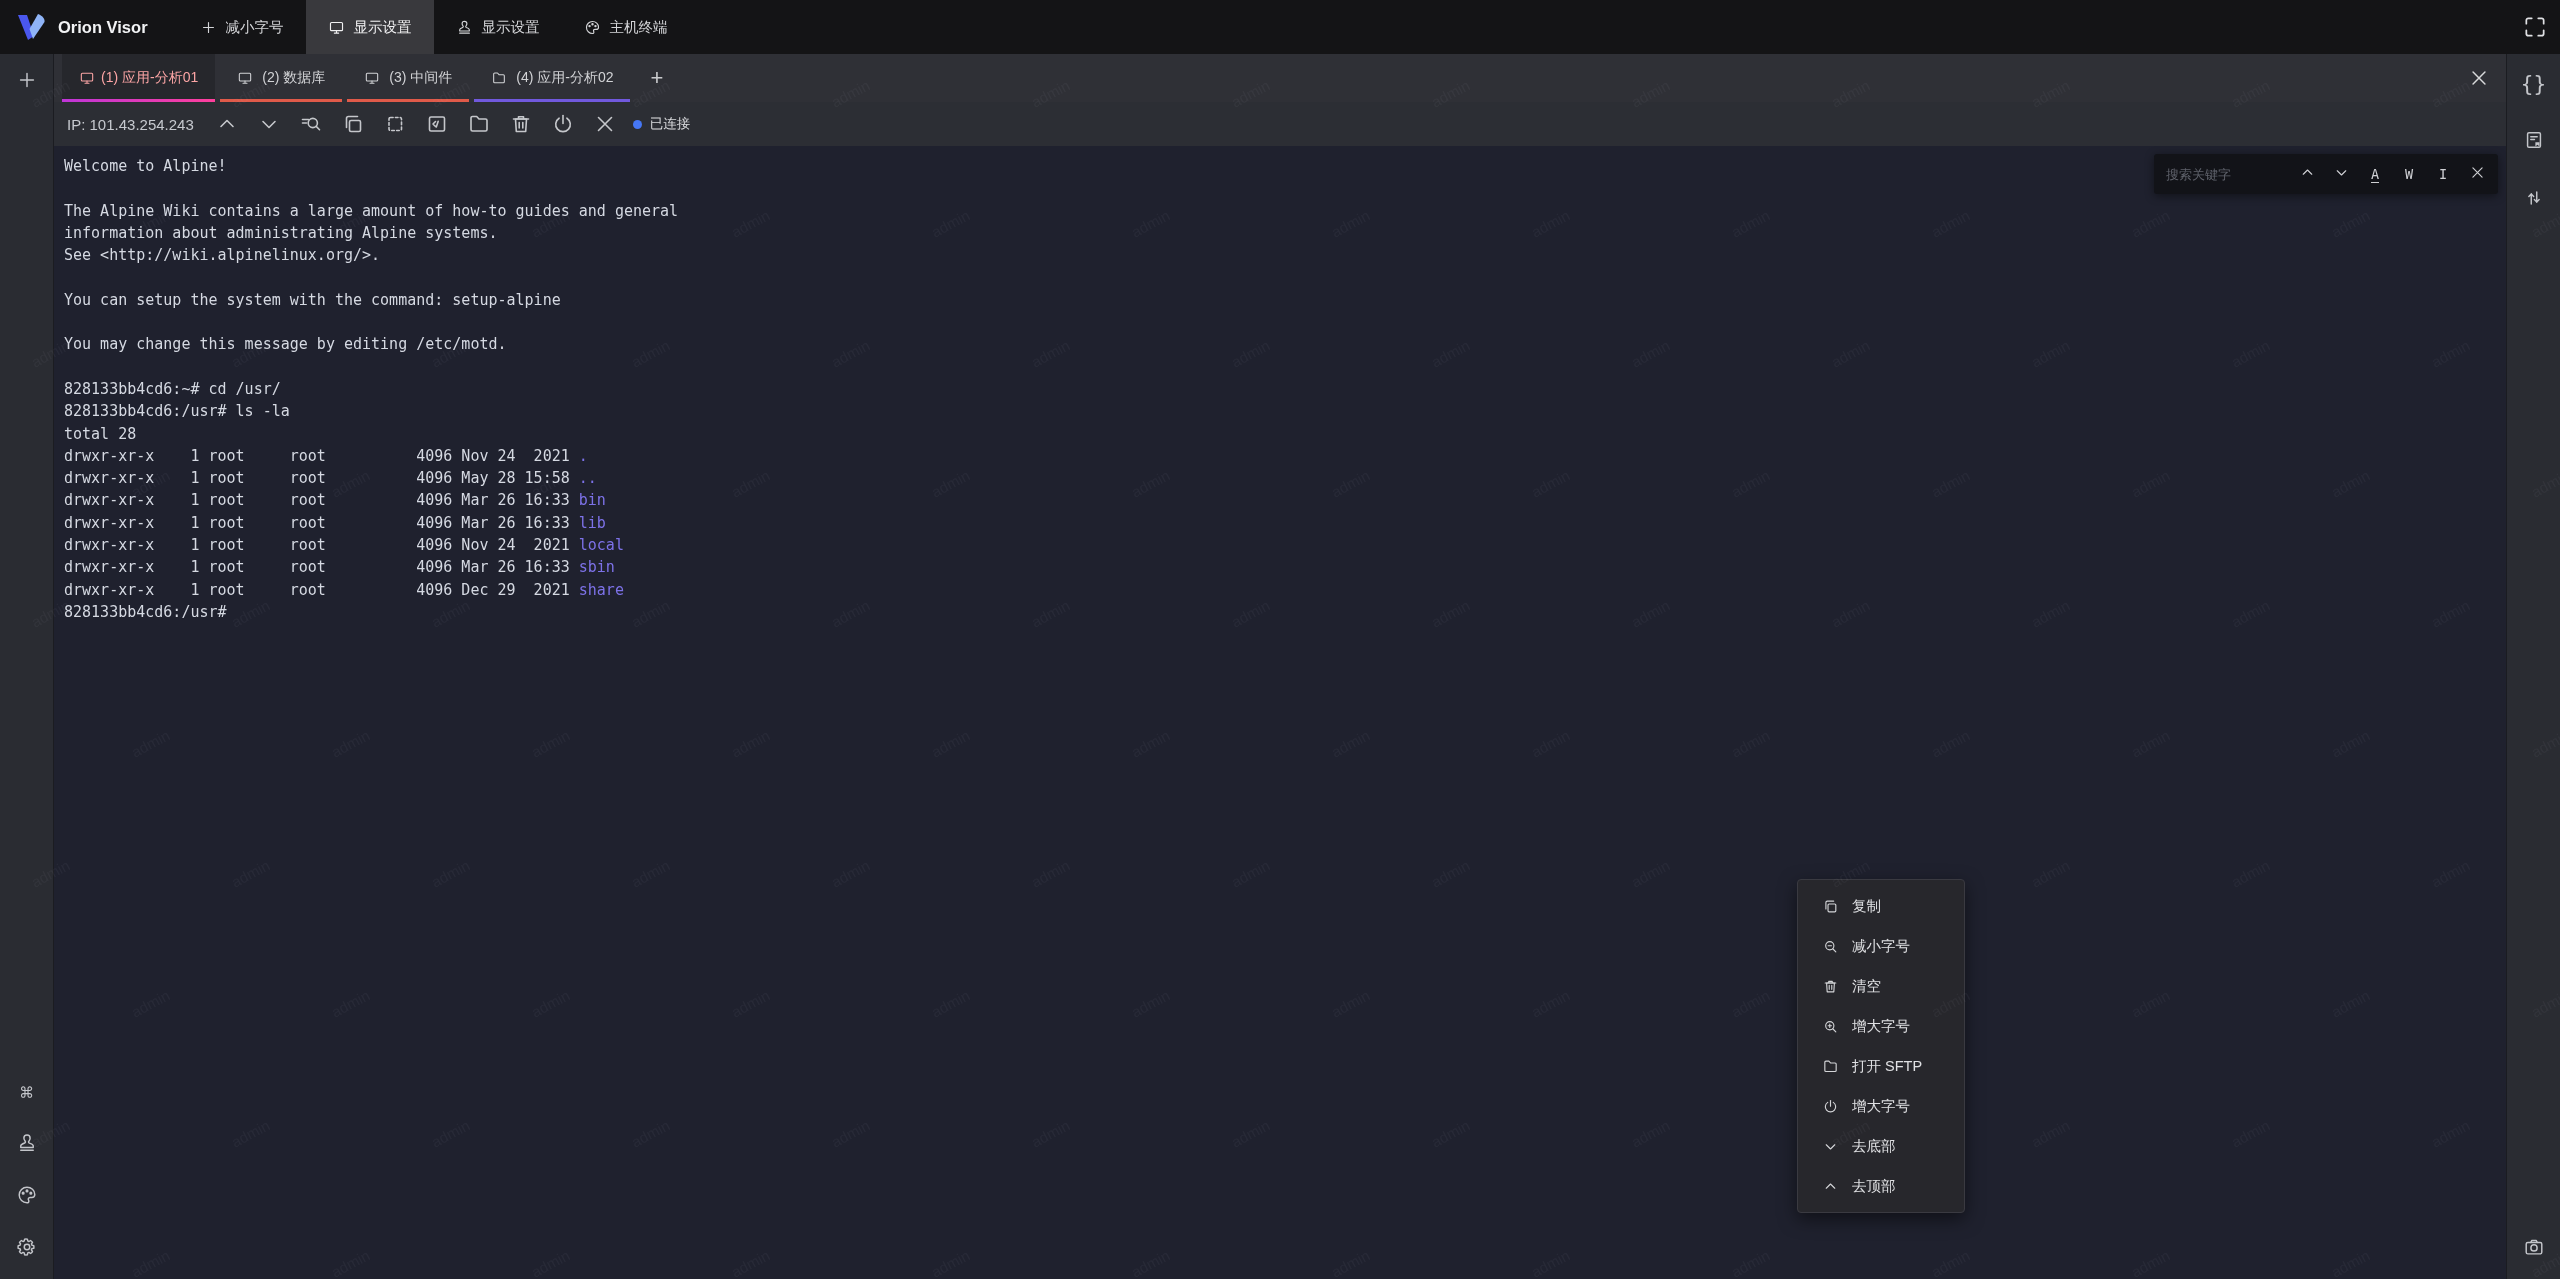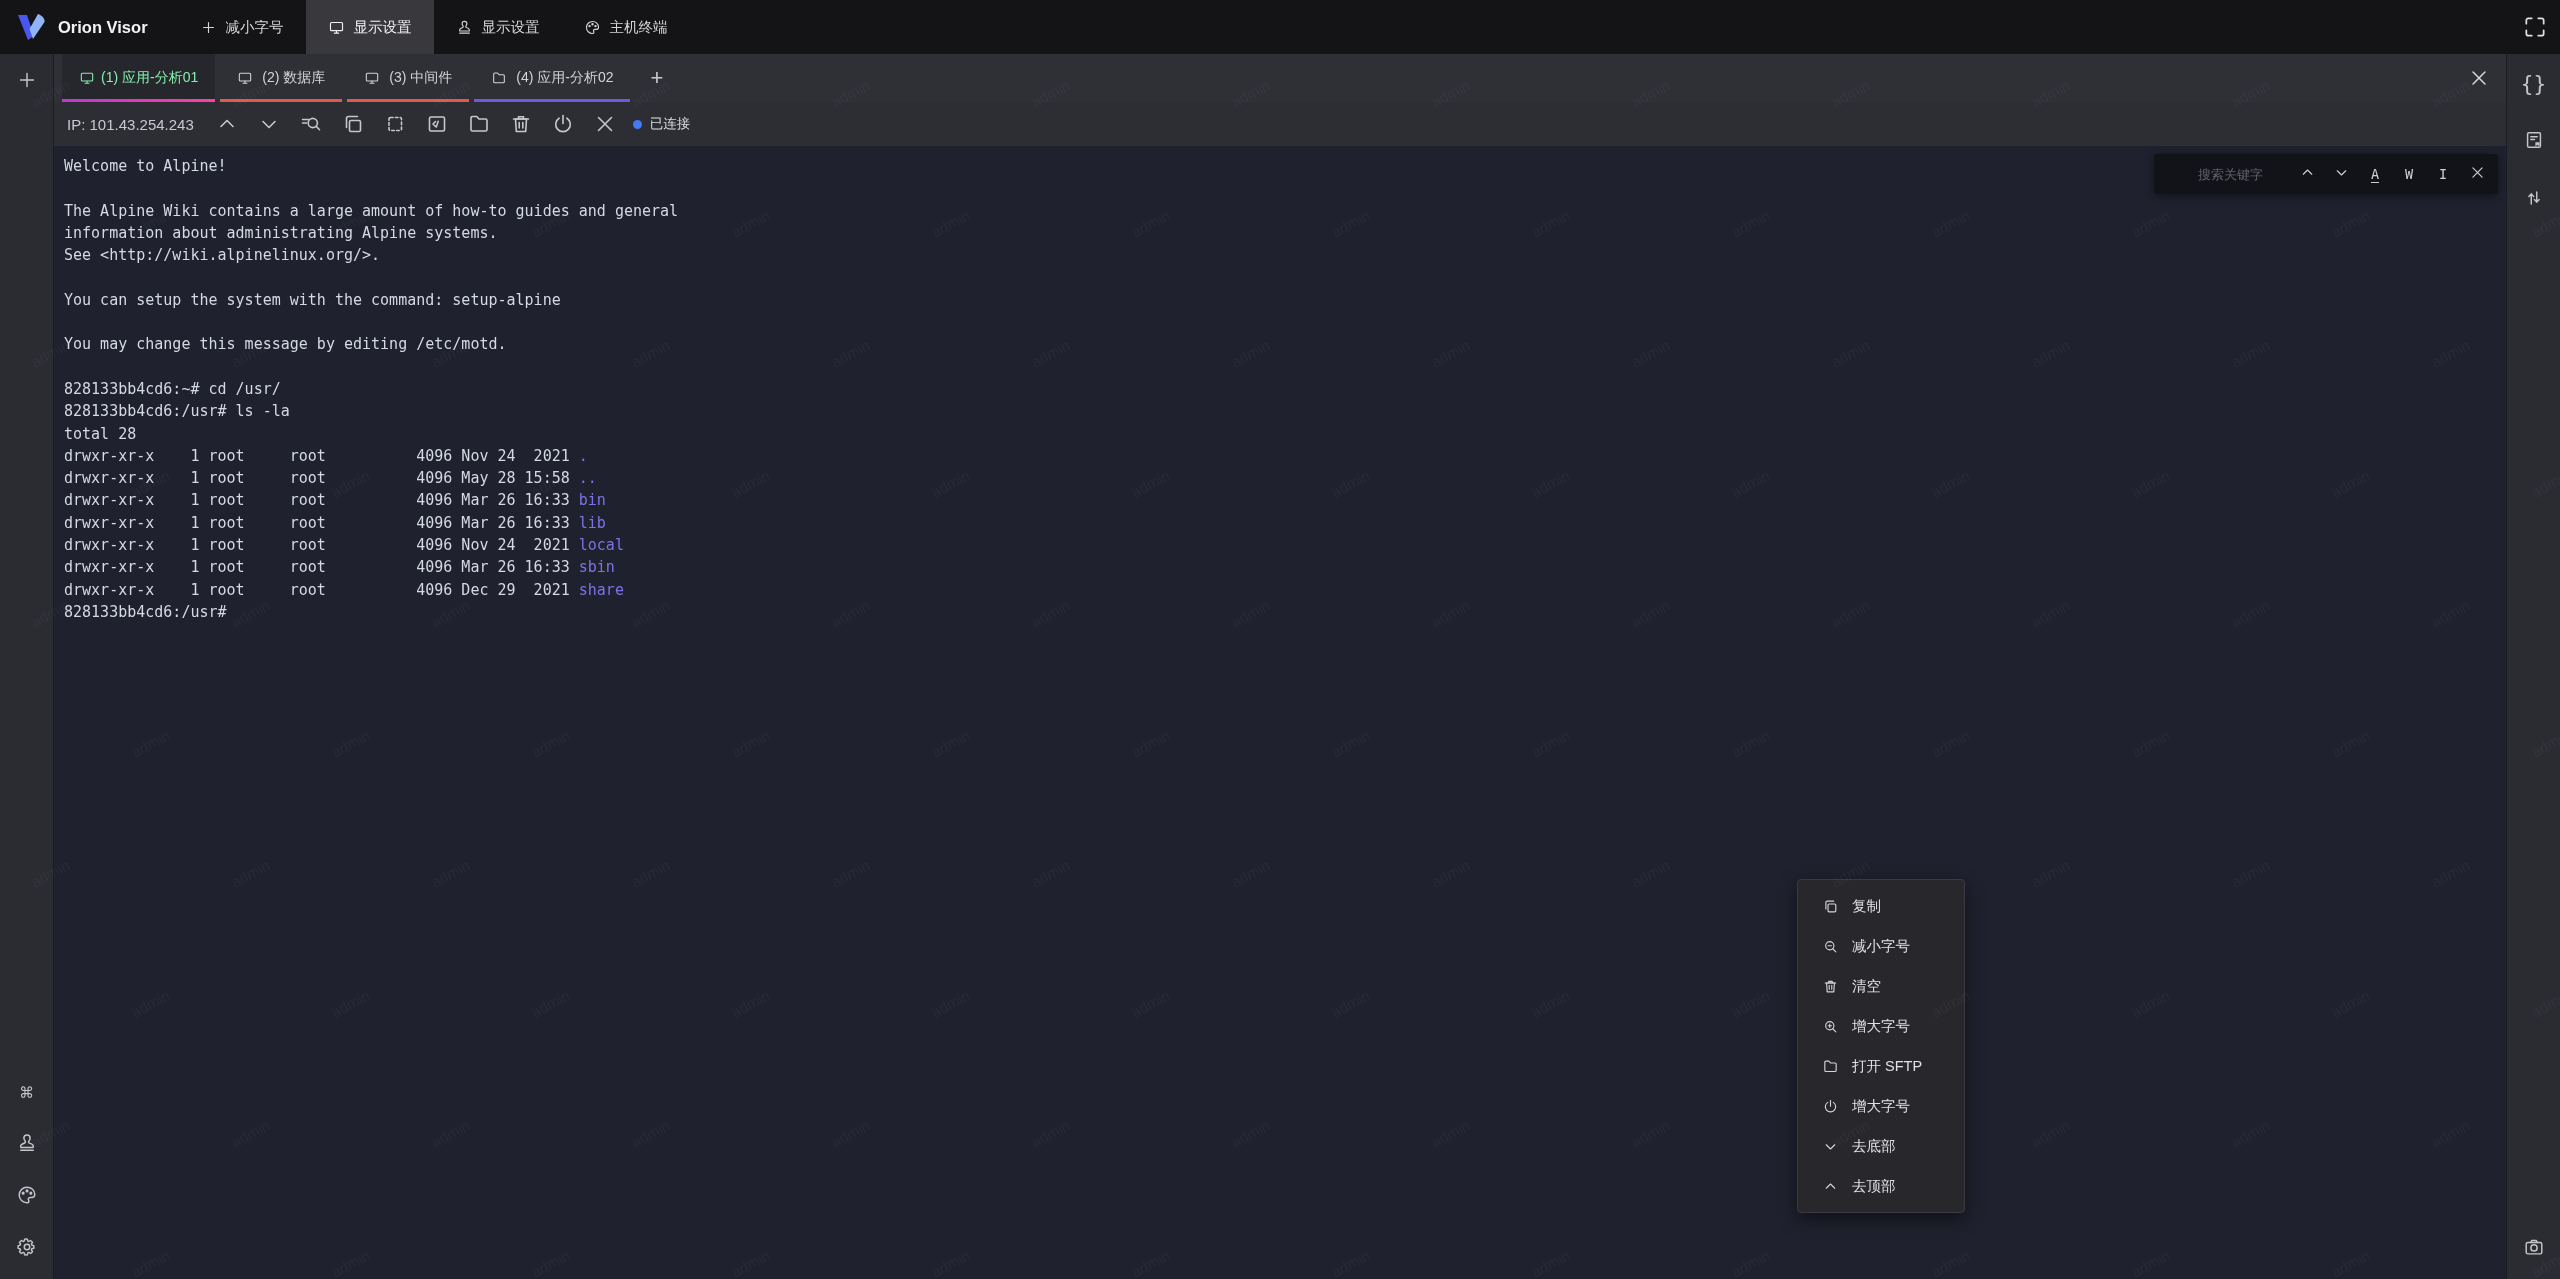--- a/index.html
+++ b/index.html
@@ -30,21 +30,21 @@
     justify-content:center; }
   .side-icon svg { width:22px; height:22px; }
   .side-icon .text-icon { font-size:21px; font-family:"DejaVu Sans Mono",monospace; color:#c3c5ca; }
 
   .center { flex:1; display:flex; flex-direction:column; min-width:0; }
 
   
   .tabbar { height:48px; background:#2f3036; display:flex; align-items:stretch; padding-left:8px; }
   .tab { position:relative; display:flex; align-items:center; gap:9px; padding:0 17px;
     font-size:14px; color:#d2d3d6; margin-right:5px; cursor:default; white-space:nowrap; }
-  .tab.active { background:#26272c; color:#86efac;gap:6px; }
+  .tab.active { background:#26272c; color:#fca5a5;gap:6px; }
   .tab svg { width:16px; height:16px; }
   .tab .underline { position:absolute; left:0; right:0; bottom:0; height:3px; }
   .tab-add { align-self:center; font-size:22px; color:#c9cacd; padding:0 15px; line-height:1; }
   .tab-close { margin-left:auto; align-self:center; margin-right:16px; width:22px; height:22px; color:#d8d9db; }
 
   
   .ipbar { height:44px; background:#2c2e34; display:flex; align-items:center; }
   .ip-label { padding-left:13px; font-size:15px; color:#c6c9cf; }
   .cmd-input { margin-left:auto; width:578px; height:32px; background:#3a3c42; border:none;
     border-radius:2px; padding:0 12px; font-size:13.5px; color:#dcdee2; outline:none; }
@@ -56,21 +56,21 @@
   .status-dot { width:9px; height:9px; border-radius:50%; }
 
   
   .terminal { flex:1; background:#1f212e; position:relative; overflow:hidden; }
   .term-lines { padding:9px 0 0 10px; font-family:"DejaVu Sans Mono",monospace;
     font-size:15px; line-height:22.3px; color:#d5d9e2; white-space:pre; }
 
   
   .search-panel { position:absolute; top:8px; right:8px; width:344px; height:40px;
     background:#121318; border-radius:3px; display:flex; 
-    box-shadow:0 2px 10px rgba(0,0,0,.45); z-index:20;padding-left:32px; }
+    box-shadow:0 2px 10px rgba(0,0,0,.45); z-index:20; }
   .search-input { flex:1; min-width:0; background:transparent; border:none; outline:none;
     padding:0 12px; font-size:13px; color:#cfd1d6; }
   .search-input::placeholder { color:#5f626b; }
   .search-btn { width:20px; height:20px; margin:0 7px; color:#cfd0d4; display:flex;
     align-items:center; justify-content:center; flex:none; }
   .search-btn svg { width:17px; height:17px; }
   .search-btn .text-icon { font-size:13.5px; font-family:"DejaVu Sans Mono",monospace; }
   .search-btn .underlined { border-bottom:1.5px solid currentColor; line-height:1.05; }
 
   

